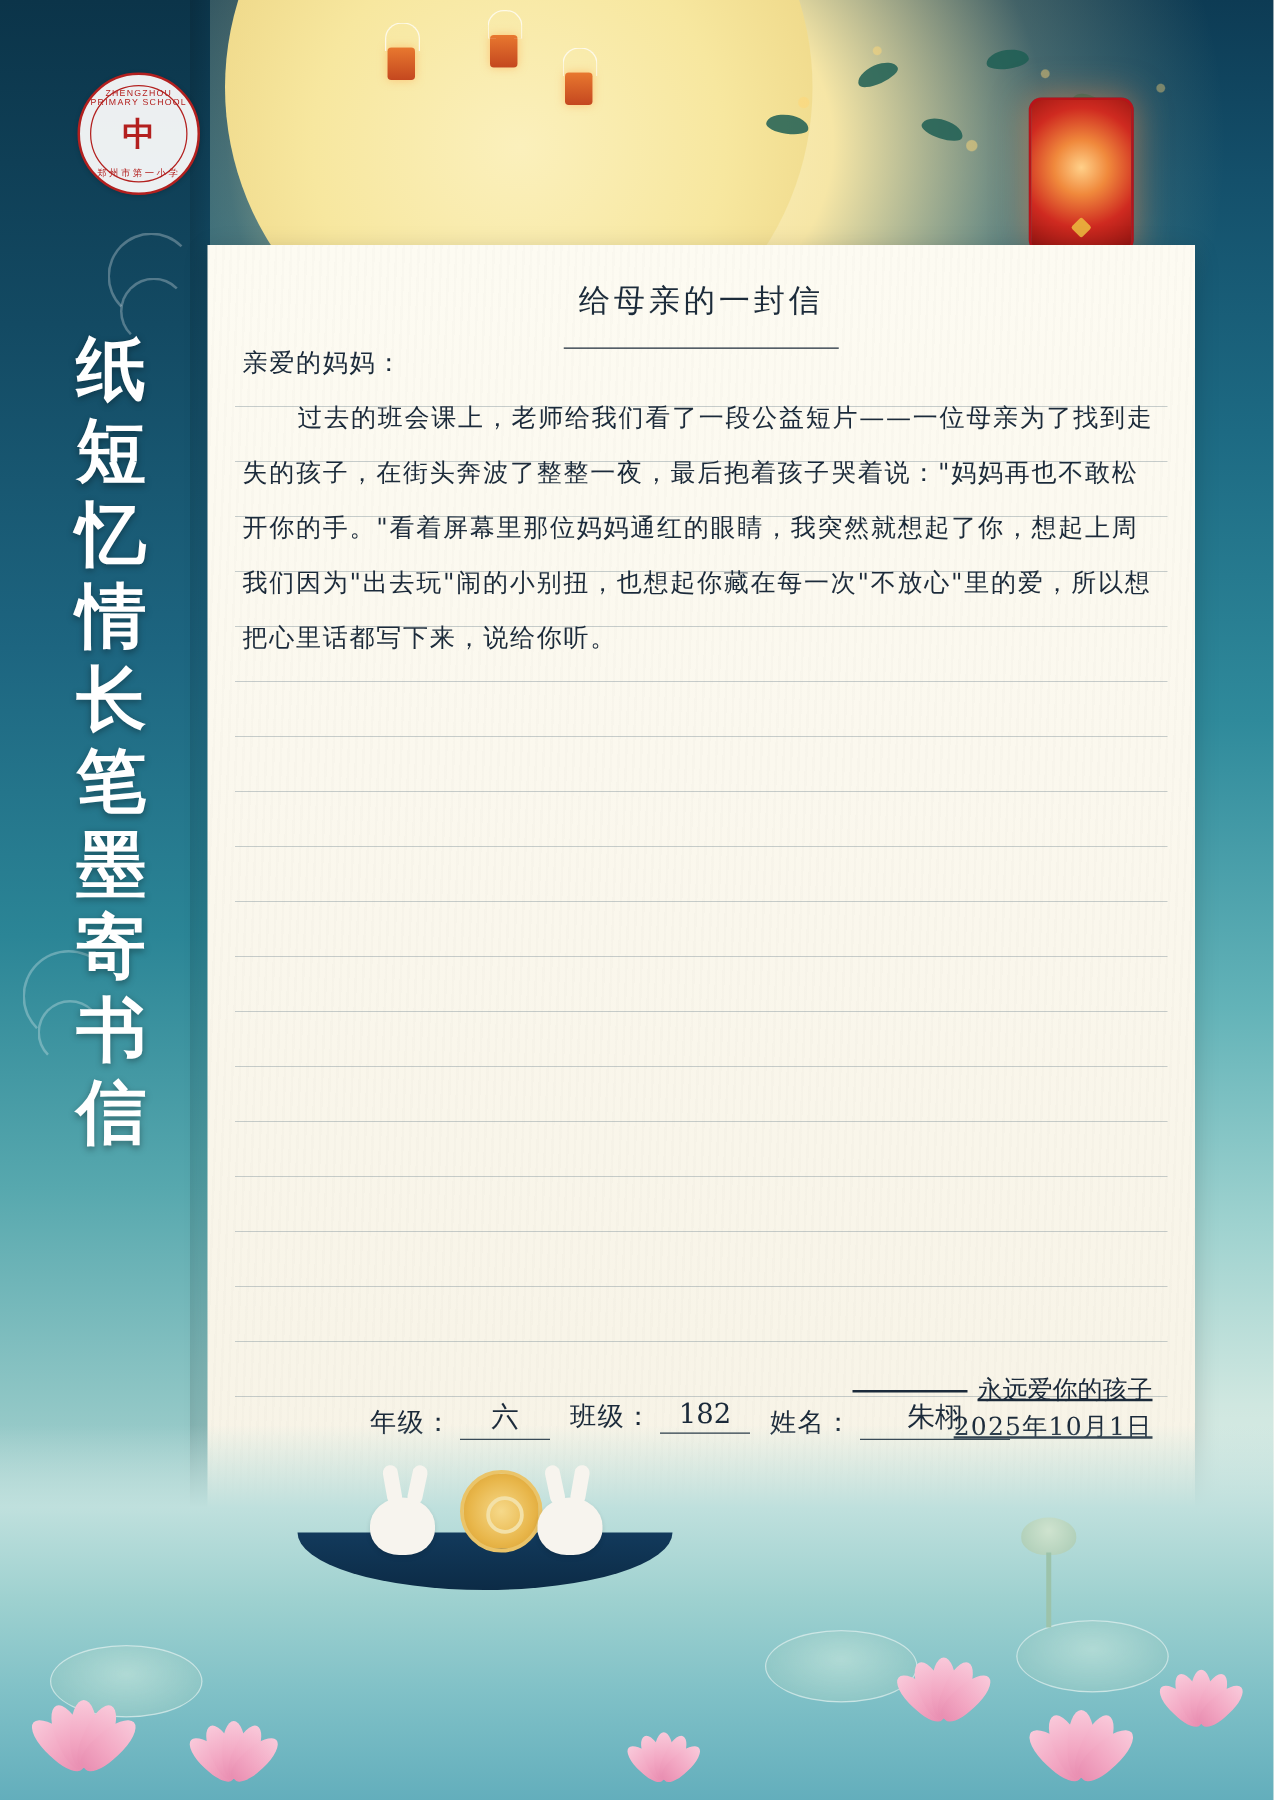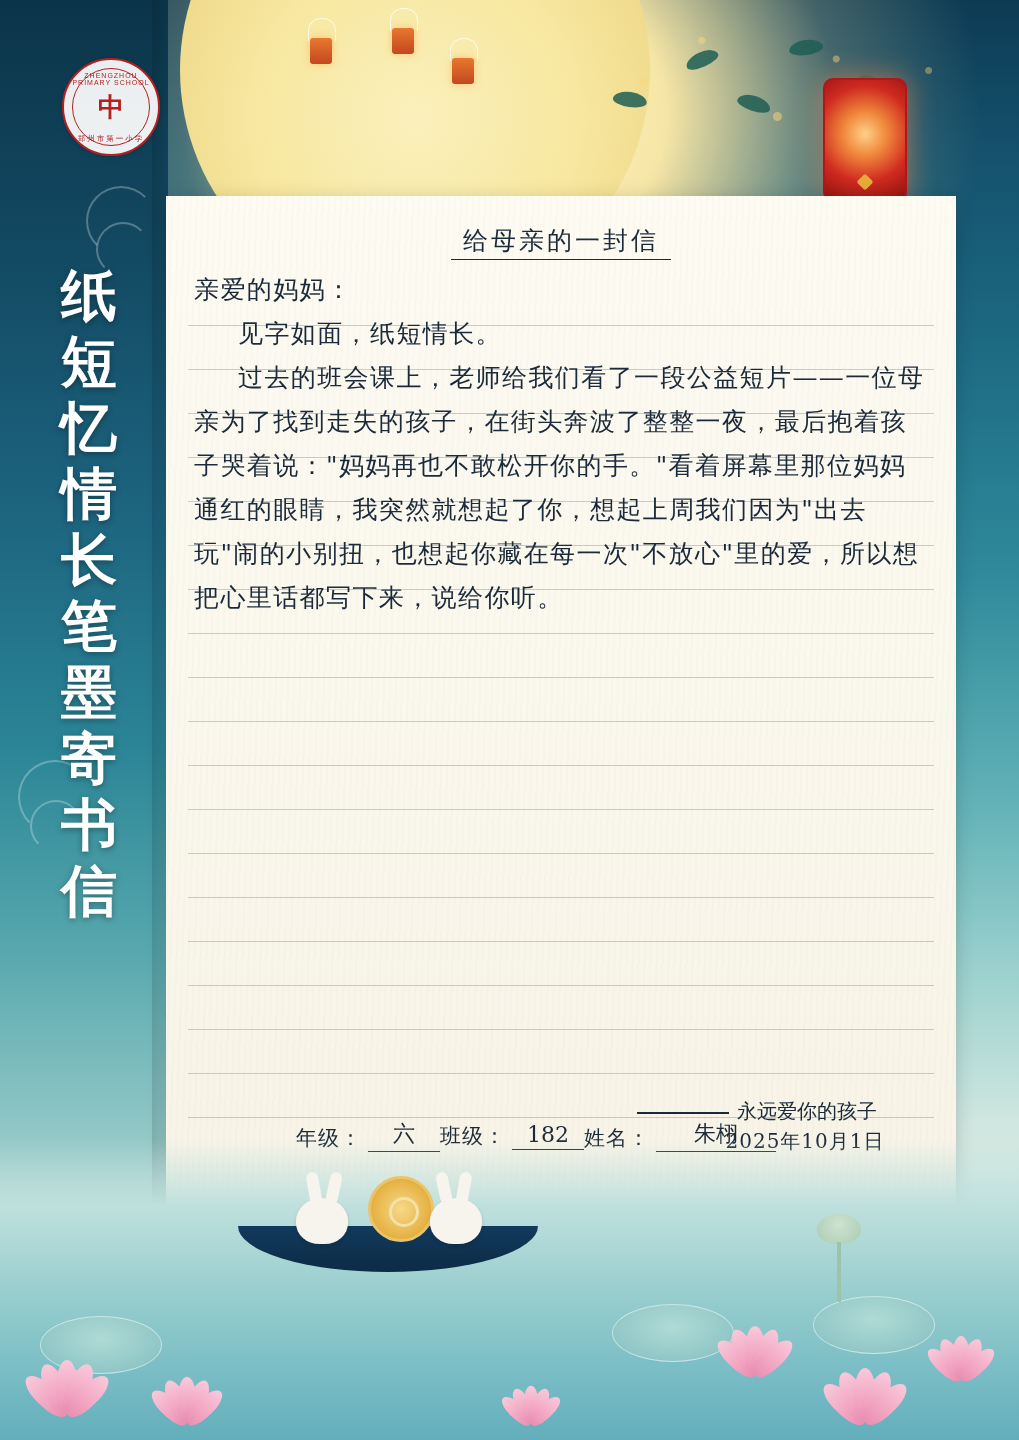--- a/index.html
+++ b/index.html
@@ -292,66 +292,67 @@
     left: 0; right: 0; top: 28px;
     text-align: center;
     font-family: "DejaVu Serif", serif;
     font-size: 25px;
     color: #1c2b3a;
     letter-spacing: 3px;
   }
   .letter-title .ul {
     display: inline-block;
     border-bottom: 1.5px solid #1c2b3a;
-    padding: 0 12px 2px 12px;
+    padding: 0 12px 21px 12px;
   }
 
   .hand {
     position: absolute;
     left: 28px;
     right: 26px;
     font-family: "DejaVu Serif", serif;
     color: #1b2a3a;
-    font-size: 25px;
+    font-size: 20px;
     letter-spacing: 1.4px;
     line-height: 44px;
   }
   .hand p { margin: 0; }
   .indent2 { text-indent: 44px; }
 
   .body-text { top: 72px; }
 
   
   .sign {
     position: absolute;
     right: 34px;
     bottom: 68px;
     width: 330px;
-    text-align: center;
+    text-align: right;
     font-family: "DejaVu Serif", serif;
     font-size: 20px;
     color: #1b2a3a;
     line-height: 30px;
+    text-decoration: underline;
   }
   .sign .dash {
     display: inline-block;
     width: 92px;
     border-top: 2px solid #1b2a3a;
     vertical-align: middle;
     margin-right: 8px;
   }
   .sign .line2 { padding-left: 126px; }
   .sign .line3 { padding-left: 96px; letter-spacing: 1px; }
 
   .footer-fields {
     position: absolute;
     left: 130px; bottom: 72px;
     display: flex;
-    align-items: center;
-    gap: 0;
+    align-items: flex-start;
+    gap: 16px;
     font-family: "DejaVu Serif", serif;
     font-size: 21px;
     color: #1b2a3a;
   }
   .field {
     display: flex;
     align-items: flex-end;
     gap: 6px;
   }
   .field .lbl { letter-spacing: 1px; }
@@ -426,21 +427,20 @@
   <div class="paper">
     <div class="rules"></div>
     <div class="paper-texture"></div>
 
     <div class="letter-title">
       <span class="ul">给母亲的一封信</span>
     </div>
 
     <div class="hand body-text">
       <p>亲爱的妈妈：</p>
-      <p class="indent2">见字如面，纸短情长。</p>
       <p class="indent2">过去的班会课上，老师给我们看了一段公益短片——一位母亲为了找到走失的孩子，在街头奔波了整整一夜，最后抱着孩子哭着说："妈妈再也不敢松开你的手。"看着屏幕里那位妈妈通红的眼睛，我突然就想起了你，想起上周我们因为"出去玩"闹的小别扭，也想起你藏在每一次"不放心"里的爱，所以想把心里话都写下来，说给你听。</p>
     </div>
 
     <div class="sign">
       <div>
         <span class="dash"></span><span>永远爱你的孩子</span>
       </div>
       <div class="line3">2025年10月1日</div>
     </div>
 

